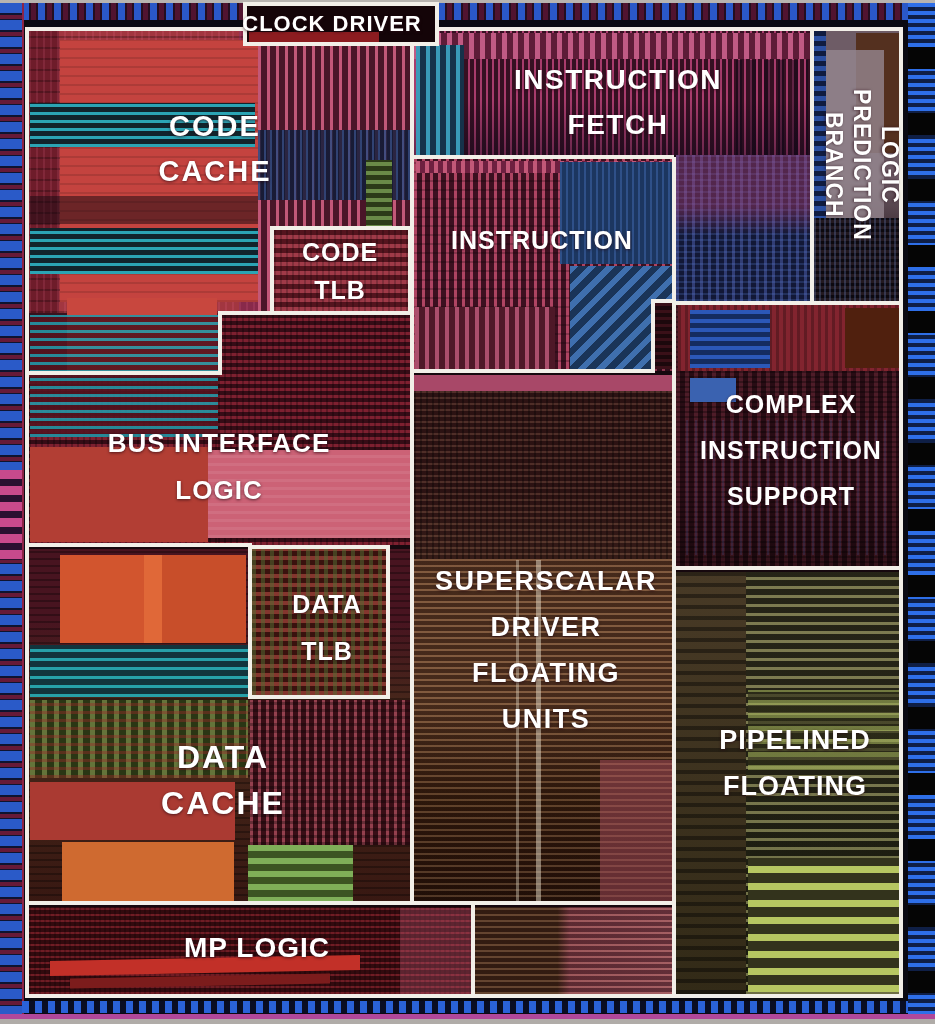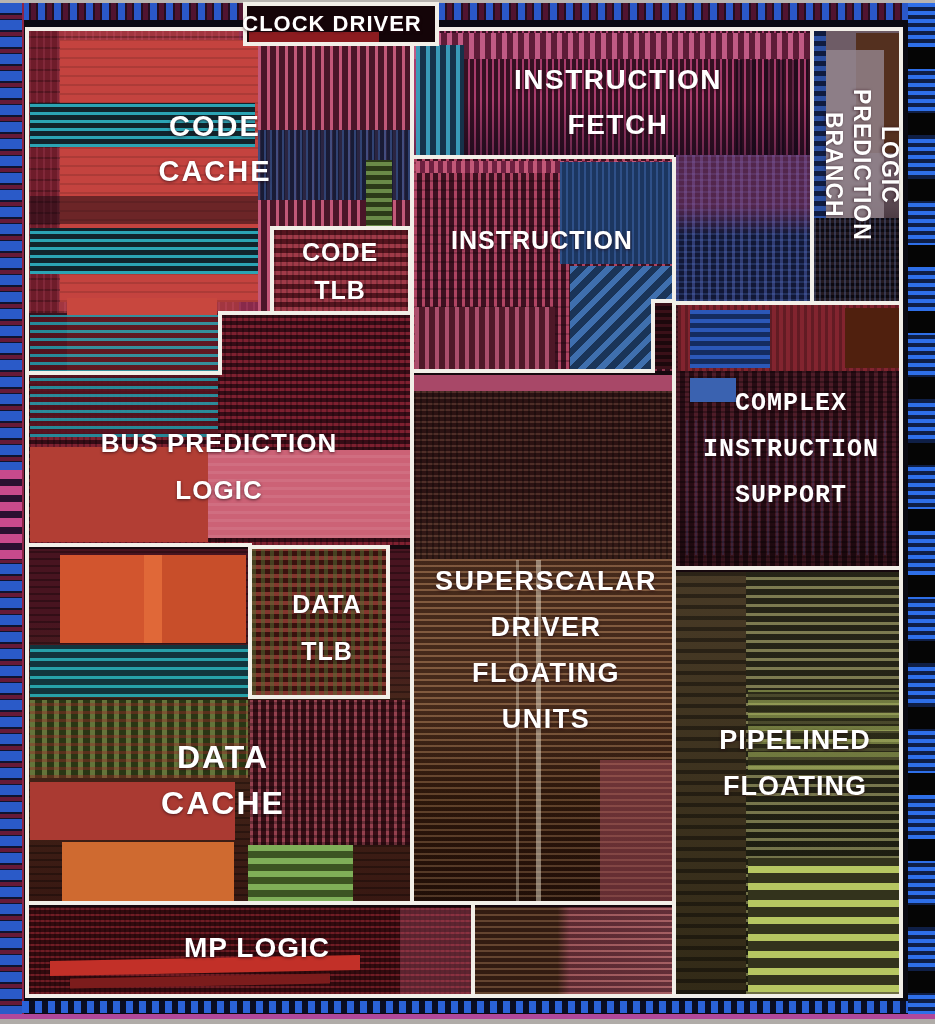--- a/index.html
+++ b/index.html
@@ -137,27 +137,27 @@
     <span class="vword">PREDICTION</span>
     <span class="vword">LOGIC</span>
   </div>
   <div class="lbl" style="left:340px;top:233px;font-size:25px;line-height:38px;letter-spacing:1px;">
     <div>CODE</div>
     <div>TLB</div>
   </div>
   <div class="lbl" style="left:542px;top:215px;font-size:25px;line-height:50px;letter-spacing:1px;">
     <div>INSTRUCTION</div>
   </div>
-  <div class="lbl" style="left:791px;top:381px;font-size:25px;line-height:46px;letter-spacing:1px;font-family:Liberation Mono, monospace;">
+  <div class="lbl" style="left:791px;top:381px;font-size:25px;line-height:46px;letter-spacing:1px;">
     <div>COMPLEX</div>
     <div>INSTRUCTION</div>
     <div>SUPPORT</div>
   </div>
   <div class="lbl" style="left:219px;top:420px;font-size:26px;line-height:47px;letter-spacing:1px;">
-    <div>BUS PREDICTION</div>
+    <div>BUS INTERFACE</div>
     <div>LOGIC</div>
   </div>
   <div class="lbl" style="left:327px;top:581px;font-size:25px;line-height:47px;letter-spacing:1px;">
     <div>DATA</div>
     <div>TLB</div>
   </div>
   <div class="lbl" style="left:546px;top:558px;font-size:27px;line-height:46px;">
     <div>SUPERSCALAR</div>
     <div>DRIVER</div>
     <div>FLOATING</div>

